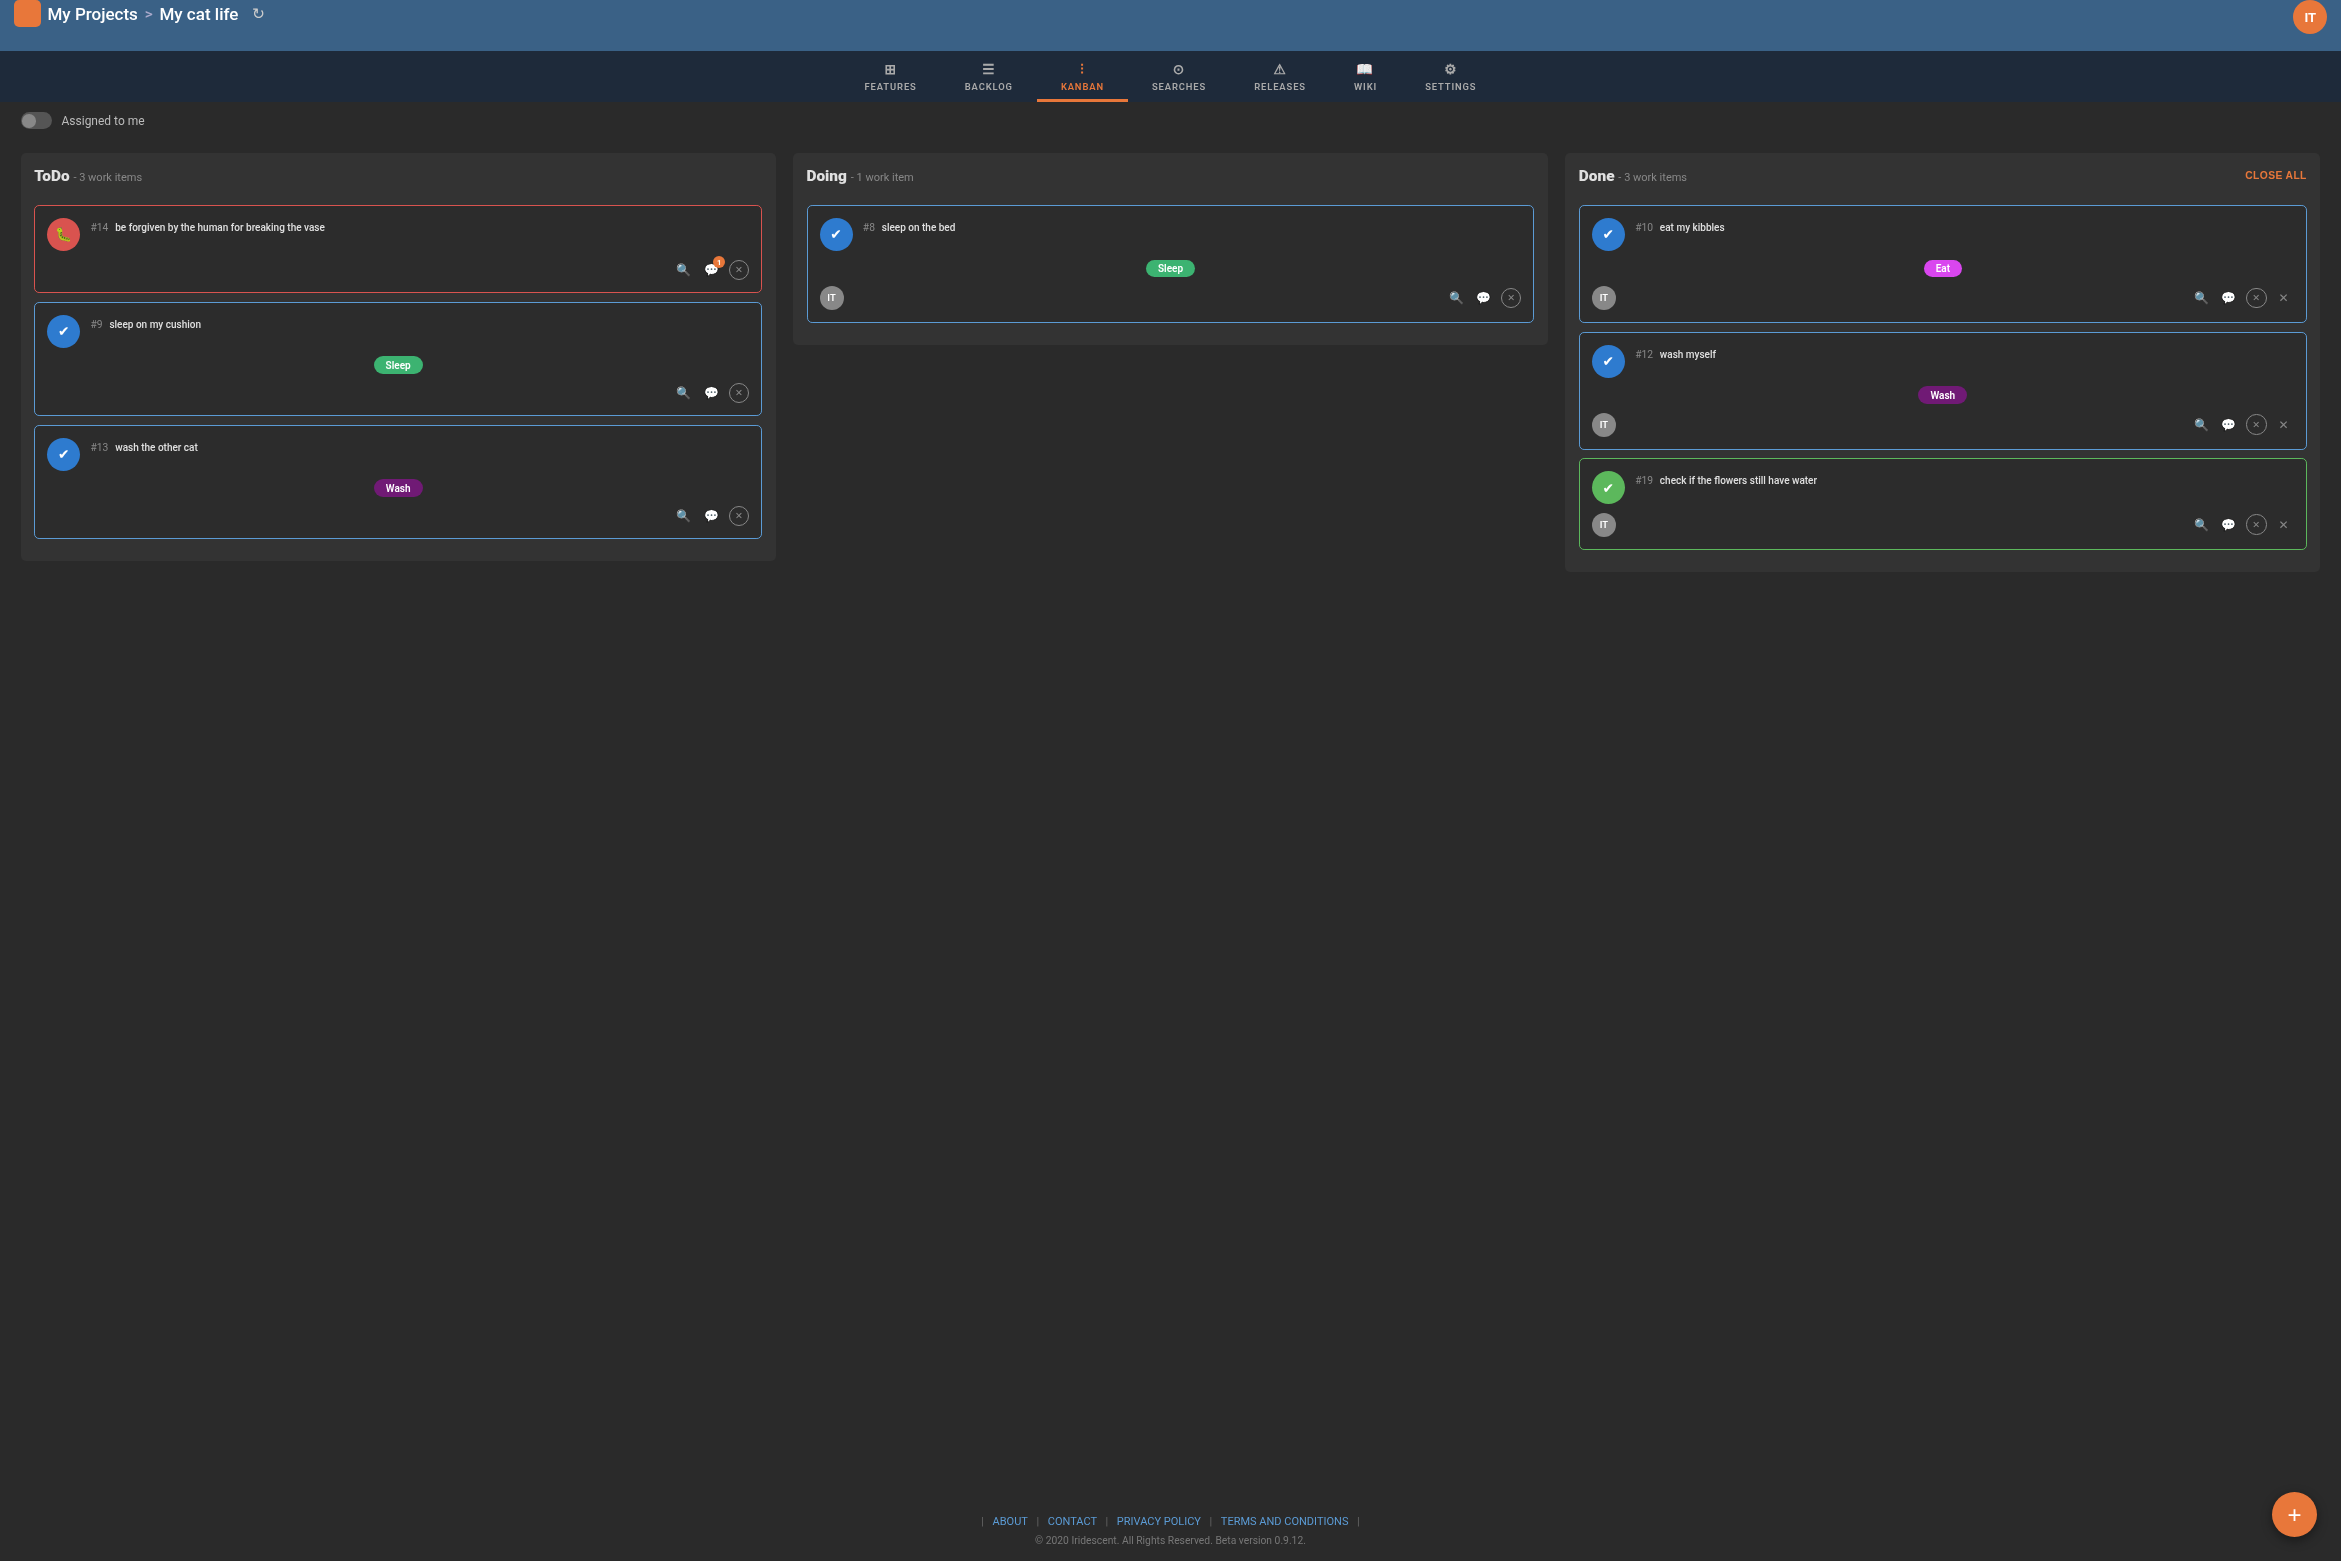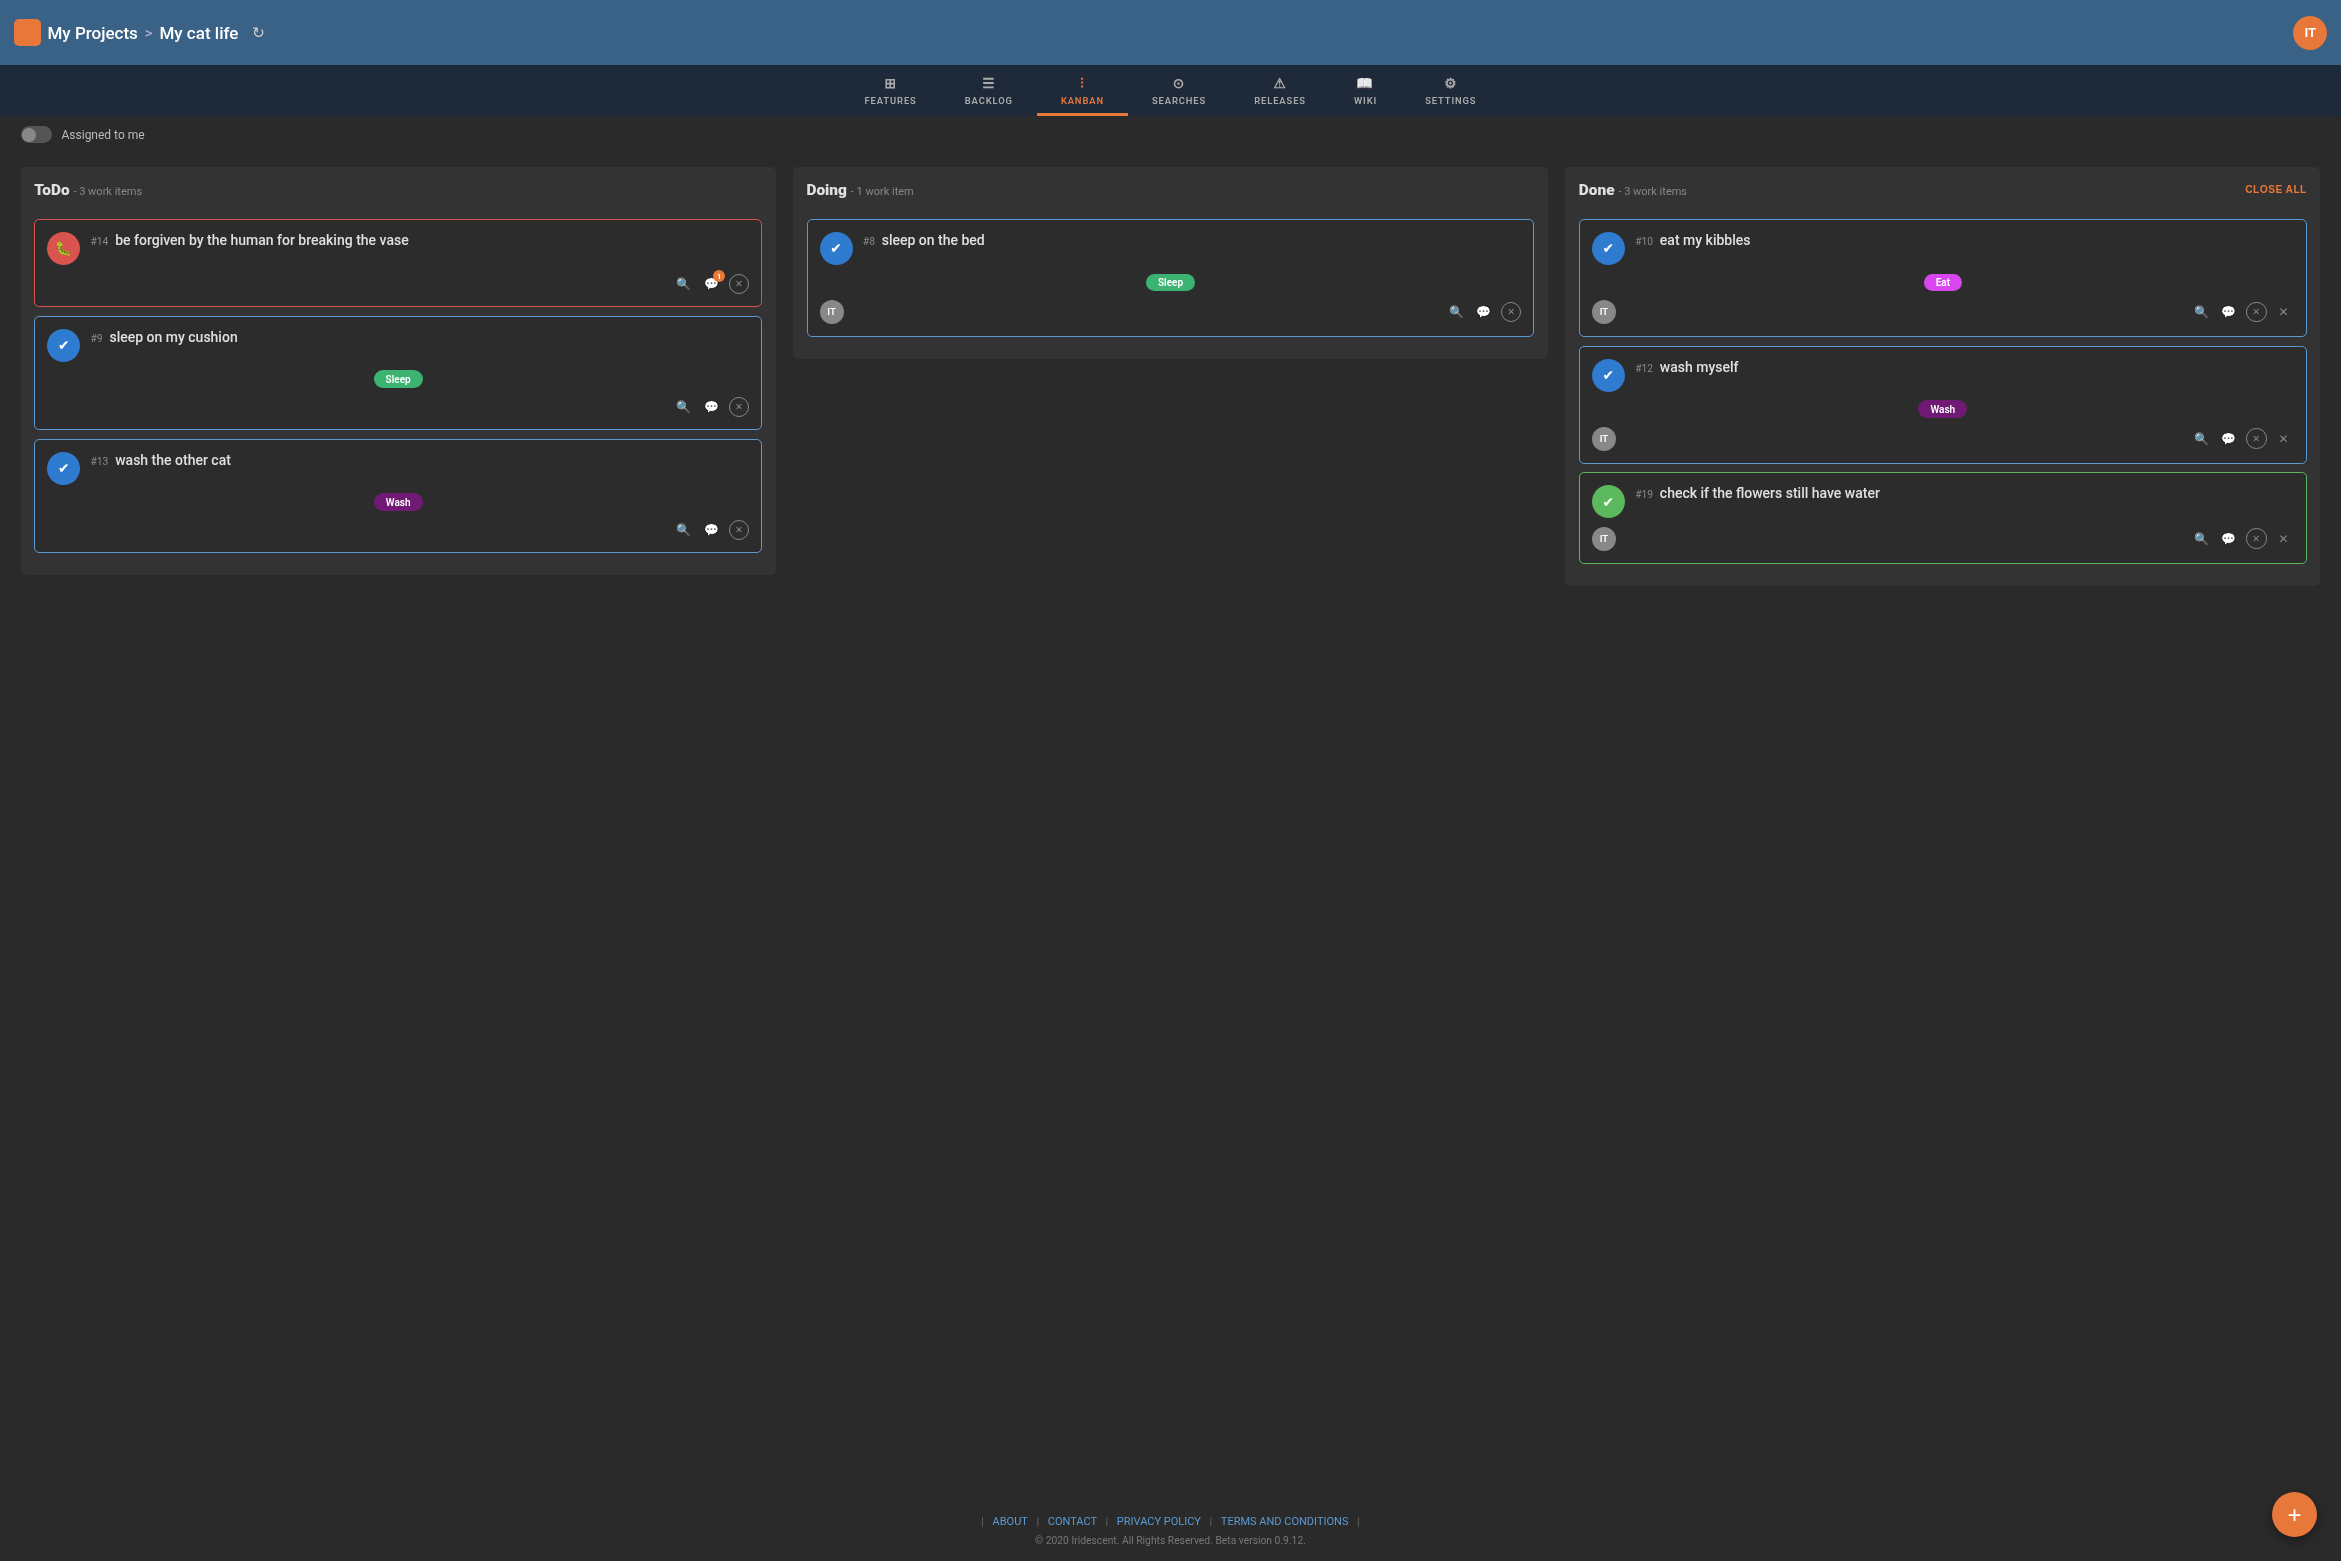--- a/index.html
+++ b/index.html
@@ -8,23 +8,23 @@
       background: #2a2a2a;
       color: #ccc;
       min-height: 100vh;
       display: flex;
       flex-direction: column;
     }
 
     
     .header {
       background: #3a6186;
-      height: 65px;
-      display: flex;
-      align-items: center;
+      height: 51px;
+      display: flex;
+      align-items: flex-start;
       padding: 0 13.7px;
       justify-content: space-between;
     }
     .header-left {
       display: flex;
       align-items: center;
       gap: 6.8px;
     }
     .header-logo {
       width: 27px;
@@ -216,21 +216,21 @@
     .card-content {
       flex: 1;
     }
     .card-id {
       color: #888;
       font-size: 10.3px;
       margin-right: 3.4px;
     }
     .card-title {
       color: #e0e0e0;
-      font-size: 14px;
+      font-size: 10px;
       font-weight: 500;
     }
 
     .card-tags {
       display: flex;
       flex-wrap: wrap;
       gap: 5.1px;
       margin: 8.6px 0;
       justify-content: center;
     }

